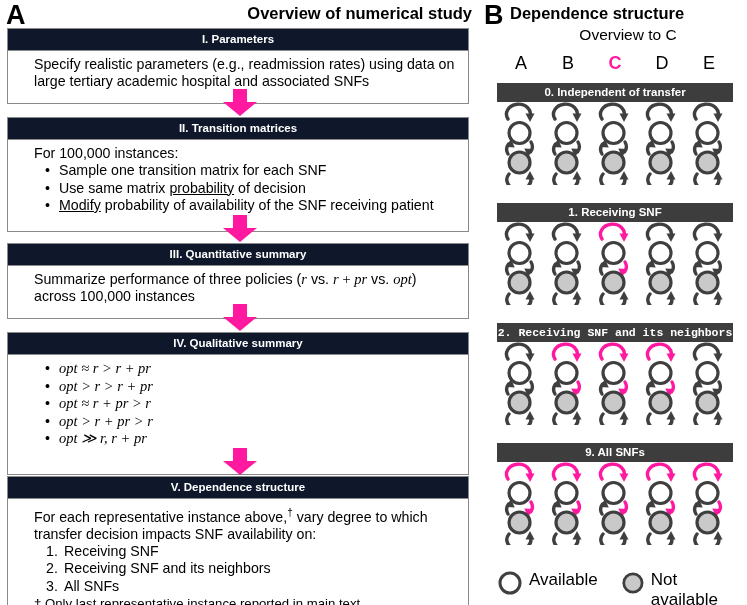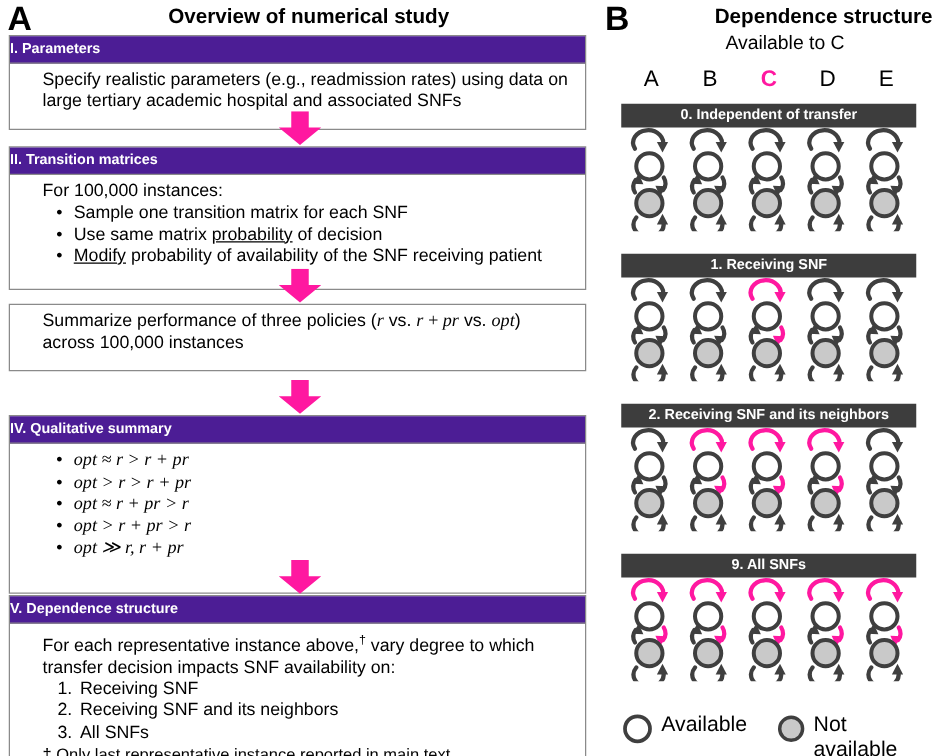--- a/index.html
+++ b/index.html
@@ -15,32 +15,33 @@
 
   
   #panelA{position:absolute;left:0;top:0;width:480px;height:605px;}
   .panel-letter{
     position:absolute;font-weight:bold;font-size:27px;line-height:27px;
     letter-spacing:-0.5px;
   }
   #panelA-letter{left:6px;top:2px;}
   #panelA-title{
     position:absolute;left:22px;top:4px;width:450px;
-    text-align:center;font-weight:bold;font-size:16.5px;
+    text-align:right;font-weight:bold;font-size:16.5px;
   }
 
   .stepbox{
     position:absolute;left:7px;width:462px;
     border:1px solid #8a8a8a;
     box-sizing:border-box;
     background:#fff;
   }
   .stephead{
-    background:#4c1d95;color:#fff;
+    background:#0f172a;color:#fff;
     font-weight:bold;font-size:11.5px;
+    text-align:center;
     padding:4px 0 4px 0;
     line-height:13px;
     border-bottom:1px solid #8a8a8a;
   }
   .stepbody{
     padding:5px 7px 6px 7px;
     font-size:14.2px;
     line-height:17px;
     margin-left:19px;
   }
@@ -61,21 +62,21 @@
   sup.dag{font-size:10px;vertical-align:super;}
 
   
   .downarrow{position:absolute;left:0;width:480px;text-align:center;}
   .downarrow svg{display:block;margin:0 auto;}
 
   
   #panelB{position:absolute;left:480px;top:0;width:267px;height:605px;}
   #panelB-letter{left:4px;top:2px;}
   #panelB-title{
-    position:absolute;left:30px;top:4px;width:236px;text-align:right;
+    position:absolute;left:30px;top:4px;width:236px;text-align:left;
     font-weight:bold;font-size:16.5px;
   }
   #panelB-subtitle{
     position:absolute;left:30px;top:26px;width:236px;text-align:center;
     font-size:15.5px;
   }
   #col-labels{position:absolute;left:18px;top:52px;width:244px;height:26px;}
   .col-label{
     position:absolute;top:0;width:28px;text-align:center;
     font-size:18px;line-height:22px;
@@ -126,20 +127,21 @@
       </div>
     </div>
 
     <div class="downarrow" style="top:215px;">
       <svg width="36" height="28" viewBox="0 0 36 28" aria-hidden="true">
         <polygon points="11,0 25,0 25,13 35,13 18,27 1,13 11,13" fill="#FF18A0"></polygon>
       </svg>
     </div>
 
     <div class="stepbox" style="top:243px;">
+      <div class="stephead">III. Quantitative summary</div>
       <div class="stepbody" style="height:41px;">
         Summarize performance of three policies (<span class="math">r</span> <span class="mathup">vs.</span> <span class="math">r + pr</span> <span class="mathup">vs.</span> <span class="math">opt</span>) across 100,000 instances
       </div>
     </div>
 
     <div class="downarrow" style="top:304px;">
       <svg width="36" height="28" viewBox="0 0 36 28" aria-hidden="true">
         <polygon points="11,0 25,0 25,13 35,13 18,27 1,13 11,13" fill="#FF18A0"></polygon>
       </svg>
     </div>
@@ -173,21 +175,21 @@
           <li><span class="num">3.</span><span>All SNFs</span></li>
         </ol>
         <div class="fnote">† Only last representative instance reported in main text.</div>
       </div>
     </div>
   </div>
 
   <div id="panelB">
     <div class="panel-letter" id="panelB-letter">B</div>
     <div id="panelB-title">Dependence structure</div>
-    <div id="panelB-subtitle">Available to C</div>
+    <div id="panelB-subtitle">Overview to C</div>
 
     <div id="col-labels">
         <div class="col-label" style="left: 9px;">A</div>
         <div class="col-label" style="left: 56px;">B</div>
         <div class="col-label hl" style="left: 103px;">C</div>
         <div class="col-label" style="left: 150px;">D</div>
         <div class="col-label" style="left: 197px;">E</div>
       </div>
 
     <div id="blocks-host">
@@ -464,21 +466,21 @@
 
     <circle cx="22.5" cy="60.5" r="10.5" fill="#c9c9c9" stroke="#3f3f3f" stroke-width="3.2"></circle>
 
     <g>
       <path d="M12,72 A12,10 0 1 0 33,74" fill="none" stroke="#3f3f3f" stroke-width="3.4" stroke-linecap="round"></path>
       <polygon points="33,69 37.5,77.5 28.5,77.5" fill="#3f3f3f"></polygon>
     </g>
   </svg></div>
           </div>
         </div>
-        <div class="bblock" style="top: 323px;">
+        <div class="bblock" style="top: 323px; font-family: Liberation Mono, monospace;">
           <div class="bhead">2. Receiving SNF and its neighbors</div>
           <div class="bgraph">
             <div class="snfcol" style="left: 0px;">
   <svg width="46" height="83" viewBox="0 0 46 83">
 
     <g>
       <path d="M11,17 A12,10 0 1 1 33,15" fill="none" stroke="#3f3f3f" stroke-width="3.4" stroke-linecap="round"></path>
       <polygon points="33,20 28.5,11.5 37.5,11.5" fill="#3f3f3f"></polygon>
     </g>
 

